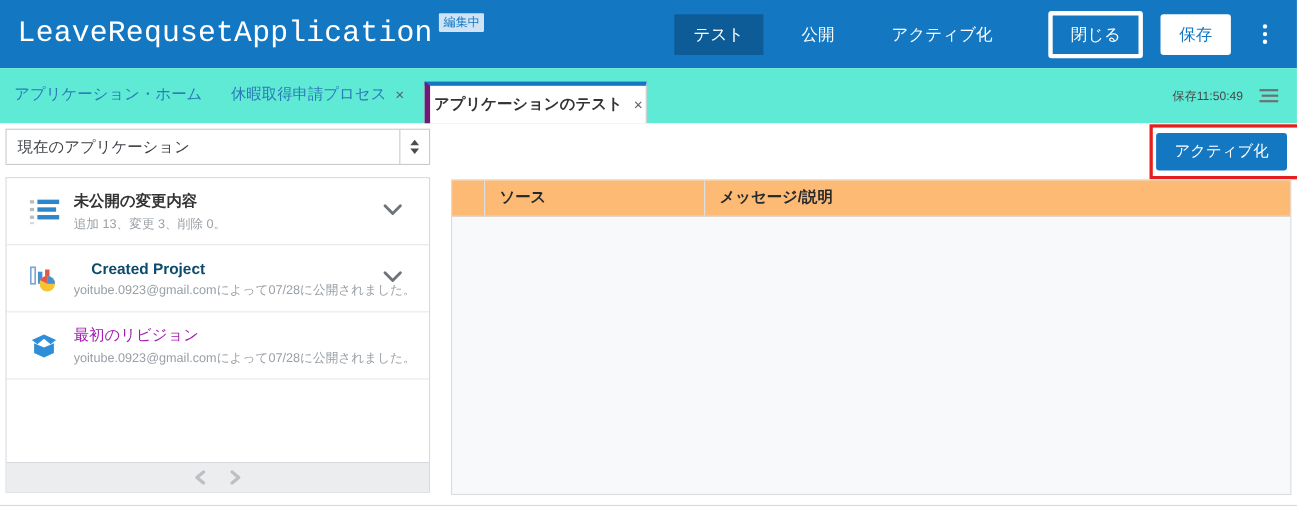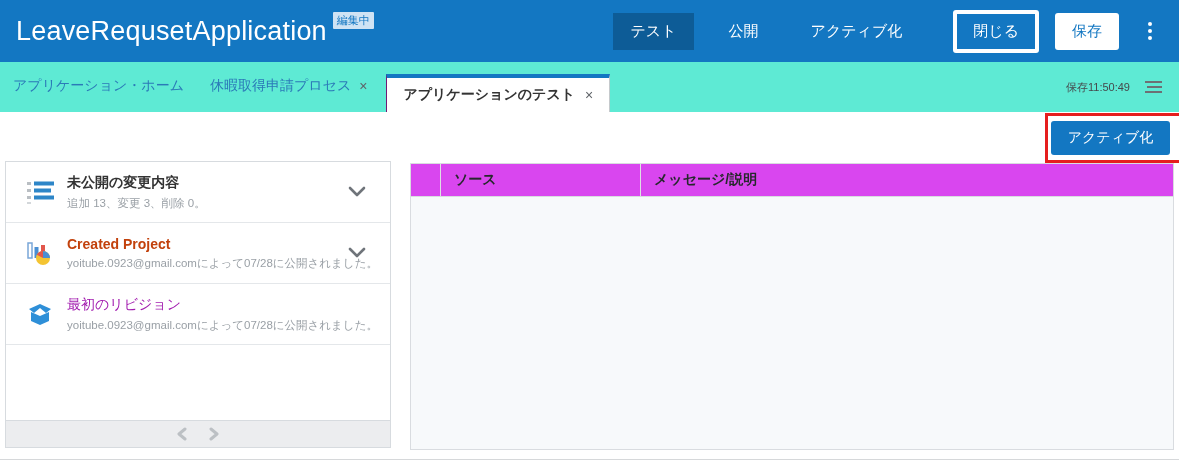--- a/index.html
+++ b/index.html
@@ -3,37 +3,37 @@
 <meta charset="utf-8">
 <style>
   * { box-sizing: border-box; margin: 0; padding: 0; }
   html,body { background:#fff; }
   body { font-family: "Liberation Sans", "DejaVu Sans", sans-serif; }
   .screen { position:relative; width:1179px; height:469px; background:#fff; overflow:hidden; }
 
   
   .header { position:absolute; top:0; left:0; right:0; height:62px; background:#1377c2; display:flex; align-items:center; }
   .title-wrap { display:flex; align-items:flex-start; margin-left:16px; }
-  .app-title { color:#fff; font-size:27px; font-weight:400; line-height:62px; letter-spacing:0.2px; }
+  .app-title { color:#fff; font-size:27px; font-weight:400; line-height:62px; letter-spacing:0.2px;font-family:Liberation Mono, monospace; }
   .edit-badge { background:#cfe3f4; color:#1377c2; font-size:11px; padding:1px 4px; margin-left:6px; margin-top:12px; border-radius:1px; }
   .header-nav { position:absolute; right:14px; top:0; height:62px; display:flex; align-items:center; }
   .nav-item { color:#fff; font-size:15px; padding:9px 17px; cursor:pointer; white-space:nowrap; }
   .nav-item + .nav-item { margin-left:18px; }
   .nav-item.active { background:#0d5c97;text-align:center; }
   .btn-outline { border:4px solid #ffffff; border-radius:3px; color:#fff; font-size:15px; padding:8px 16px; margin-left:34px; cursor:pointer; white-space:nowrap; }
   .btn-white { background:#fff; border-radius:3px; color:#1377c2; font-size:15px; padding:9px 17px; margin-left:16px; cursor:pointer; white-space:nowrap; }
   .kebab { margin-left:22px; margin-right:6px; width:18px; height:24px; display:flex; flex-direction:column; align-items:center; justify-content:center; gap:3px; cursor:pointer; }
   .kebab i { width:4px; height:4px; background:#fff; border-radius:50%; }
 
   
   .tabbar { position:absolute; top:62px; left:0; right:0; height:50px; background:#5eead4; display:flex; align-items:flex-end; }
   .tab { display:flex; align-items:center; font-size:14px; cursor:pointer; white-space:nowrap; }
   .tab.plain { color:#2b7ab8; padding:0 13px 17px 13px; }
   .tab.plain .tab-x { color:#5f6368; margin-left:8px; font-size:14px; }
-  .tab.active { background:#fff; border-top:4px solid #1377c2; border-left:1px solid #701a75; border-right:1px solid #c5c9cc; height:38px; padding:0 16px; color:#333; font-weight:bold; margin-left:6px; }
+  .tab.active { background:#fff; border-top:4px solid #1377c2; border-left:5px solid #701a75; border-right:1px solid #c5c9cc; height:38px; padding:0 3px; color:#333; font-weight:bold; margin-left:6px; }
   .tab.active .tab-x { color:#5f6368; margin-left:10px; font-weight:normal; }
   .tabbar-right { position:absolute; right:14px; top:0; height:50px; display:flex; align-items:center; gap:12px; }
   .saved-status { color:#46494c; font-size:11px; }
   .list-icon { display:flex; flex-direction:column; gap:3px; cursor:pointer; padding:3px; }
   .list-icon i { display:block; width:17px; height:2px; background:#6d7074; }
   .list-icon i:nth-child(2){ width:15px; align-self:flex-end;}
   .list-icon i:nth-child(3){ width:17px; }
 
   
   .app-selector { position:absolute; left:5px; top:117px; width:386px; height:33px; background:#fff; border:1px solid #c7cbcf; display:flex; align-items:center; cursor:pointer; }
@@ -41,31 +41,31 @@
   .combo-arrows { width:27px; height:100%; border-left:1px solid #c7cbcf; display:flex; align-items:center; justify-content:center; }
   .activate-btn { position:absolute; left:1051px; top:121px; width:119px; height:34px; background:#1377c2; border:none; border-radius:3px; color:#fff; font-size:14px; display:flex; align-items:center; justify-content:center; cursor:pointer; }
   .annotation-box { position:absolute; left:1045px; top:113px; width:140px; height:50px; border:3px solid #e51e1e; pointer-events:none; }
 
   
   .left-panel { position:absolute; left:5px; top:161px; width:386px; height:287px; background:#fff; border:1px solid #d7dbdf; display:flex; flex-direction:column; }
   .rev-item { position:relative; height:61px; display:flex; align-items:center; padding-left:21px; border-bottom:1px solid #e4e7ea; cursor:pointer; }
   .rev-icon { width:28px; flex:0 0 28px; display:flex; align-items:center; }
   .rev-text { margin-left:12px; padding-right:56px; overflow:hidden; }
   .rev-title { font-size:14px; color:#333; font-weight:bold; white-space:nowrap; }
-  .rev-item.muted1 .rev-title { color:#c2410c; }
+  .rev-item.muted1 .rev-title { color:#0c4a6e;margin-left:16px; }
   .rev-item.muted2 .rev-title { color:#a21caf; font-weight:normal; }
   .rev-subtitle { font-size:11.5px; color:#9aa0a6; margin-top:4px; white-space:nowrap; }
   .rev-chevron { position:absolute; right:24px; top:50%; transform:translateY(-50%); cursor:pointer; }
   .panel-spacer { flex:1; }
   .panel-footer { height:27px; background:#ecedef; border-top:1px solid #d7dbdf; display:flex; align-items:center; justify-content:center; gap:20px; }
   .pg-arrow { cursor:pointer; display:flex; align-items:center; }
 
   
   .right-panel { position:absolute; left:410px; top:163px; width:764px; height:287px; border:1px solid #d9dce0; display:flex; flex-direction:column; background:#f7f9fb; }
-  .table-header { height:33px; flex:0 0 33px; background:#d946ef; border-bottom:1px solid #d9dce0; display:flex; align-items:center; }
+  .table-header { height:33px; flex:0 0 33px; background:#fdba74; border-bottom:1px solid #d9dce0; display:flex; align-items:center; }
   .th-gutter { width:30px; height:100%; border-right:1px solid #dde0e3; }
   .th-source { width:200px; height:100%; display:flex; align-items:center; padding-left:13px; border-right:1px solid #dde0e3; font-size:14px; font-weight:bold; color:#26292c; }
   .th-message { flex:1; height:100%; display:flex; align-items:center; padding-left:13px; font-size:14px; font-weight:bold; color:#26292c; }
   .table-body { flex:1; position:relative; }
   .success-message { position:absolute; top:31px; left:0; right:0; text-align:center; font-size:17px; color:#4fb3a0; letter-spacing:0.5px; }
   .check-wrap { position:absolute; top:118px; left:50%; transform:translateX(-50%); }
 
   .bottom-divider { position:absolute; top:459px; left:0; right:0; height:1px; background:#d6d8da; }
 </style>
 </head>
@@ -107,20 +107,29 @@
     <div class="tabbar-right">
       <span class="saved-status">保存11:50:49</span>
       <span class="list-icon">
           <i></i>
           <i></i>
           <i></i>
         </span>
     </div>
   </div>
 
+  <div class="app-selector">
+    <span class="app-selector-value">現在のアプリケーション</span>
+    <span class="combo-arrows">
+      <svg width="10" height="15" viewBox="0 0 10 15">
+        <path d="M5 1 L9 6 H1 Z" fill="#4a4d50"></path>
+        <path d="M5 14 L1 9 H9 Z" fill="#4a4d50"></path>
+      </svg>
+    </span>
+  </div>
   <div class="activate-btn">アクティブ化</div>
   <div class="annotation-box"></div>
 
   <div class="left-panel">
 
     <div class="rev-item">
       <span class="rev-icon">
         <svg width="27" height="24" viewBox="0 0 27 24">
           <rect x="0" y="2" width="4" height="3" fill="#b9bec3"></rect>
             <rect x="7" y="1.5" width="20" height="4" fill="#2e86c8"></rect>

